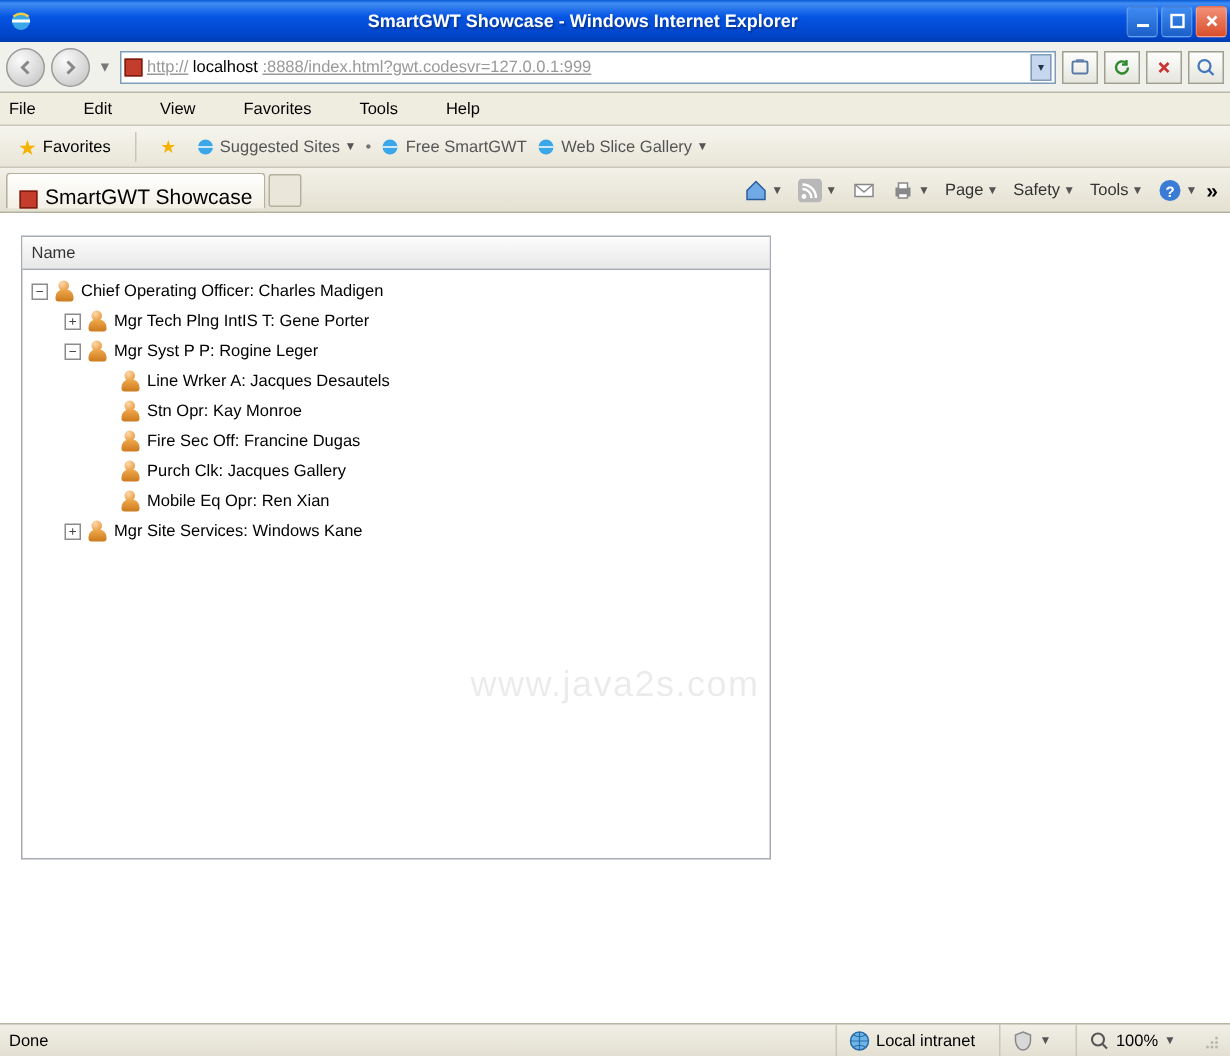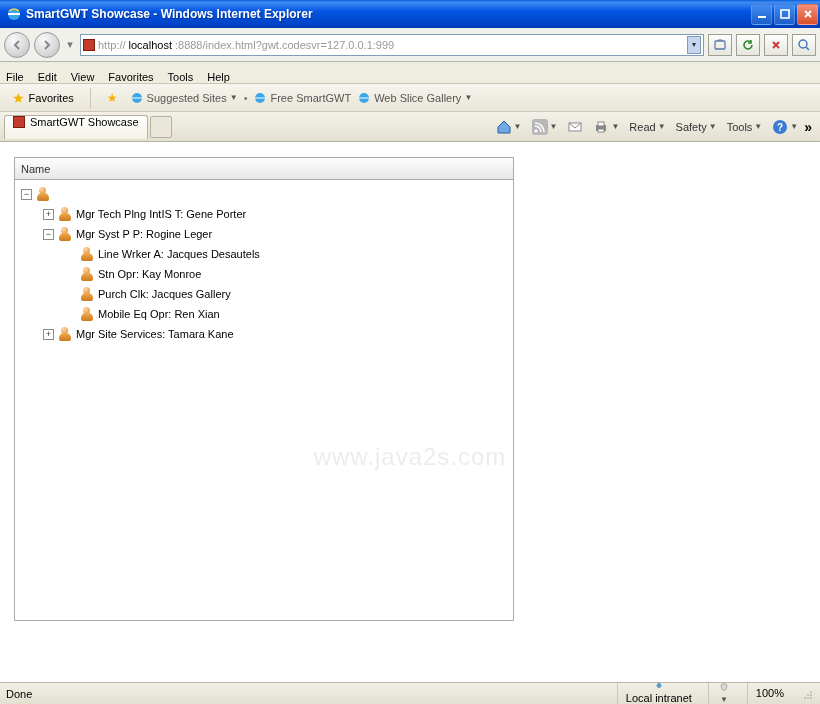--- a/index.html
+++ b/index.html
@@ -9,83 +9,83 @@
     font-size: 11px; background: #ece9d8; overflow: hidden;
     position: relative;
   }
   
   .titlebar {
     height: 28px; display: flex; align-items: center;
     background: linear-gradient(to bottom,#0a5bd6 0%,#3f8cf3 8%,#0554e3 40%,#0043c6 88%,#003bb0 100%);
     color: #fff; padding: 0 2px 0 6px;
   }
   .titlebar .ie-icon { width:16px; height:16px; margin-right:4px; }
-  .titlebar .title { font-weight: bold; font-size: 12px; flex:1; text-shadow:1px 1px 1px rgba(0,0,0,.3);}
+  .titlebar .title { font-weight: bold; font-size: 12px; flex:1; text-shadow:1px 1px 1px rgba(0,0,0,.3);text-align:center;}
   .winbtns { display:flex; gap:2px; }
   .winbtn { width:21px; height:21px; border-radius:3px; border:1px solid #fff3;
     display:flex; align-items:center; justify-content:center; font-weight:bold;
     color:#fff; font-size:12px;}
   .winbtn.min,.winbtn.max{ background:linear-gradient(to bottom,#3f8cf3,#1b5fc8);}
   .winbtn.close{ background:linear-gradient(to bottom,#f39078,#d94f2c); }
   .winbtn svg{width:12px;height:12px;}
 
   
   .navrow{ height:34px; background:#f1f1ec;
     border-bottom:1px solid #b8b8a8; display:flex; align-items:center; padding:2px 4px; gap:4px;}
   .circle-nav{ width:26px; height:26px; border-radius:50%;
     background:radial-gradient(circle at 35% 30%,#fafafa,#d8d8d8 60%,#bdbdbd);
     border:1px solid #9a9a9a; display:flex; align-items:center; justify-content:center;
     color:#777; font-size:13px;}
   .nav-split{width:12px;height:26px;display:flex;align-items:center;justify-content:center;color:#777;}
   .addr{ flex:1; height:22px; background:#fff; border:1px solid #7f9db9;
     display:flex; align-items:center; padding:0 2px; font-size:11px; gap:3px;}
-  .addr .url-grey{color:#999;}
+  .addr .url-grey{color:#999;text-decoration:underline;}
   .addr .url-black{color:#000;}
   .addr .dd{margin-left:auto; width:14px;height:18px; background:#c6d6ef;
     border:1px solid #7f9db9; display:flex;align-items:center;justify-content:center; font-size:8px;color:#234;}
   .sqbtn{ width:24px; height:22px; background:linear-gradient(to bottom,#fefefe,#e6e6de);
     border:1px solid #a0a090; display:flex; align-items:center; justify-content:center;}
   .sqbtn svg{width:14px;height:14px;}
   .searchbox{ width:220px; height:22px; background:#fff; border:1px solid #7f9db9;
     display:flex; align-items:center; padding:0 4px; color:#888; font-style:italic; gap:4px;}
   .searchbox .bing{width:14px;height:14px;}
 
   
   .menurow{ height:22px; background:#efece0; border-bottom:1px solid #cac7b8;
-    display:flex; align-items:flex-end; padding:0 6px; gap:14px;}
+    display:flex; align-items:center; padding:0 6px; gap:32px;}
   .menurow span{cursor:default;}
 
   
   .favbar{ height:28px; background:linear-gradient(to bottom,#f6f5ee,#e9e6d8);
     border-bottom:1px solid #cac7b8; display:flex; align-items:center; padding:0 6px; gap:6px;}
   .favbtn{ display:flex;align-items:center; gap:4px; padding:2px 6px;}
   .favbtn .star{color:#f5b301;font-size:14px;}
   .sep{ width:1px; height:20px; background:#cac7b8; margin:0 4px;}
   .favlink{color:#555;display:flex;align-items:center;gap:3px;}
   .ie-e{width:14px;height:14px;}
   .dd-caret{font-size:8px;color:#555;}
 
   
   .tabrow{ height:30px; background:linear-gradient(to bottom,#f3f1e8,#e4e1d2);
     border-bottom:1px solid #b4b19f; display:flex; align-items:center; padding:2px 4px;}
   .tab{ height:24px; background:linear-gradient(to bottom,#fff,#f3f0e5);
     border:1px solid #b4b19f; border-bottom:none; border-radius:3px 3px 0 0;
-    display:flex; align-items:flex-start; padding:0 8px; gap:5px; font-size:11px;}
+    display:flex; align-items:flex-end; padding:0 8px; gap:5px; font-size:14px;}
   .tab .red-sq{width:12px;height:12px;background:#c43c2c;border:1px solid #7a1e12;}
   .newtab{ width:22px; height:22px; background:#eae6d9; border:1px solid #b4b19f;
     margin-left:2px; border-radius:2px;}
   .cmdbar{ margin-left:auto; display:flex; align-items:center; gap:2px; padding-right:4px;}
   .cmditem{ display:flex;align-items:center; gap:2px; padding:2px 4px; color:#333;}
   .cmditem svg{width:16px;height:16px;}
   .chev{font-size:14px;font-weight:bold;}
 
   
   .content{ position:relative; height:calc(704px - 28px - 34px - 22px - 28px - 30px - 22px);
     background:#fff; border-top:1px solid #fff;}
-  .treebox{ position:absolute; left:14px; top:14px; width:500px; height:464px;
+  .treebox{ position:absolute; left:14px; top:14px; width:500px; height:416px;
     border:1px solid #a7abb4;}
   .treehdr{ height:22px; background:linear-gradient(to bottom,#fdfdfd,#e7e7e7);
     border-bottom:1px solid #a7abb4; display:flex; align-items:center; padding:0 6px;
     font-size:11px; color:#333;}
   .tree{ padding:4px 0; font-size:11px; color:#000;}
   .node{ display:flex; align-items:center; height:20px; white-space:nowrap;}
   .toggle{ width:11px; height:11px; border:1px solid #8c8c8c;
     display:flex;align-items:center;justify-content:center; font-size:9px; line-height:1;
     background:#fff; color:#404040; margin-right:4px;}
   .toggle-spacer{width:11px;height:11px;margin-right:4px;}
@@ -97,21 +97,21 @@
     background:linear-gradient(to bottom,#f0a94c,#cc7a1e);}
 
   .watermark{position:absolute;left:0;right:0;top:300px;text-align:center;
     font-size:24px;font-family:Arial,sans-serif;color:rgba(0,0,0,.08);letter-spacing:1px;pointer-events:none;}
 
   
   .status{ position:absolute; left:0; right:0; bottom:0; height:22px;
     background:linear-gradient(to bottom,#f1efe6,#e3e0d2);
     border-top:1px solid #b8b5a4; display:flex; align-items:center; padding:0 6px; gap:8px;}
   .status .grow{flex:1;}
-  .status .seg{display:flex;align-items:center;gap:4px;border-left:1px solid #cac7b8;padding:0 8px;height:100%;flex-direction:column;}
+  .status .seg{display:flex;align-items:center;gap:4px;border-left:1px solid #cac7b8;padding:0 8px;height:100%;}
   .globe{width:14px;height:14px;}
   .shield{width:14px;height:14px;}
   .mag{width:14px;height:14px;}
   .grip{width:14px;height:14px;opacity:.5;}
 </style>
 </head>
 <body>
 
 <div class="titlebar">
   <svg class="ie-icon" viewBox="0 0 16 16">
@@ -256,21 +256,21 @@
     </div>
     <div class="cmditem">
       <svg viewBox="0 0 16 16">
           <rect x="3" y="6" width="10" height="6" fill="#888"></rect>
           <rect x="5" y="3" width="6" height="4" fill="#fff" stroke="#888"></rect>
           <rect x="5" y="10" width="6" height="3" fill="#fff" stroke="#888"></rect>
         </svg>
         <span class="dd-caret">▼</span>
     </div>
     <div class="cmditem">
-        <span>Read</span> 
+        <span>Page</span> 
         <span class="dd-caret">▼</span>
       </div>
     <div class="cmditem">
         <span>Safety</span> 
         <span class="dd-caret">▼</span>
       </div>
     <div class="cmditem">
         <span>Tools</span> 
         <span class="dd-caret">▼</span>
       </div>
@@ -286,20 +286,21 @@
 </div>
 
 <div class="content">
   <div class="treebox">
     <div class="treehdr">Name</div>
     <div class="tree">
       <div class="node">
         <span class="spacer" style="width:6px;"></span>
         <span class="toggle">−</span>
         <span class="person"></span>
+        <span>Chief Operating Officer: Charles Madigen</span>
       </div>
       <div class="node">
         <span class="spacer" style="width:28px;"></span>
         <span class="toggle">+</span>
         <span class="person"></span>
         <span>Mgr Tech Plng IntIS T: Gene Porter</span>
       </div>
       <div class="node">
         <span class="spacer" style="width:28px;"></span>
         <span class="toggle">−</span>
@@ -315,33 +316,39 @@
       <div class="node">
         <span class="spacer" style="width:50px;"></span>
           <span class="toggle-spacer"></span>
         <span class="person"></span>
         <span>Stn Opr: Kay Monroe</span>
       </div>
       <div class="node">
         <span class="spacer" style="width:50px;"></span>
           <span class="toggle-spacer"></span>
         <span class="person"></span>
+        <span>Fire Sec Off: Francine Dugas</span>
+      </div>
+      <div class="node">
+        <span class="spacer" style="width:50px;"></span>
+          <span class="toggle-spacer"></span>
+        <span class="person"></span>
         <span>Purch Clk: Jacques Gallery</span>
       </div>
       <div class="node">
         <span class="spacer" style="width:50px;"></span>
           <span class="toggle-spacer"></span>
         <span class="person"></span>
         <span>Mobile Eq Opr: Ren Xian</span>
       </div>
       <div class="node">
         <span class="spacer" style="width:28px;"></span>
         <span class="toggle">+</span>
         <span class="person"></span>
-        <span>Mgr Site Services: Tamara Kane</span>
+        <span>Mgr Site Services: Windows Kane</span>
       </div>
     </div>
   </div>
   <div class="watermark">www.java2s.com</div>
 </div>
 
 <div class="status">
   <span>Done</span>
   <span class="grow"></span>
   <div class="seg">

